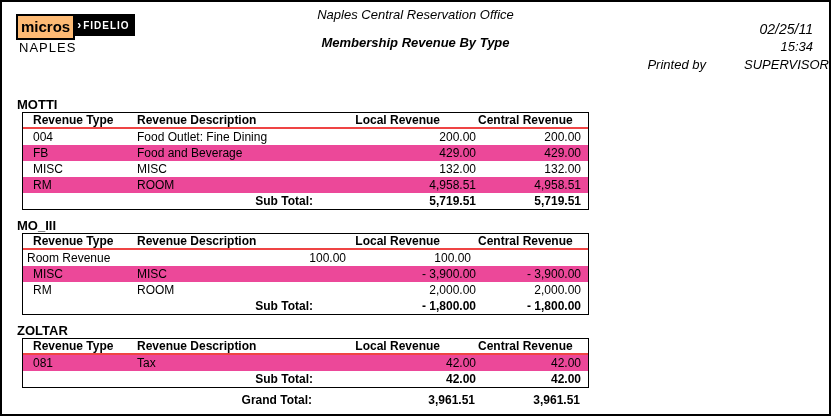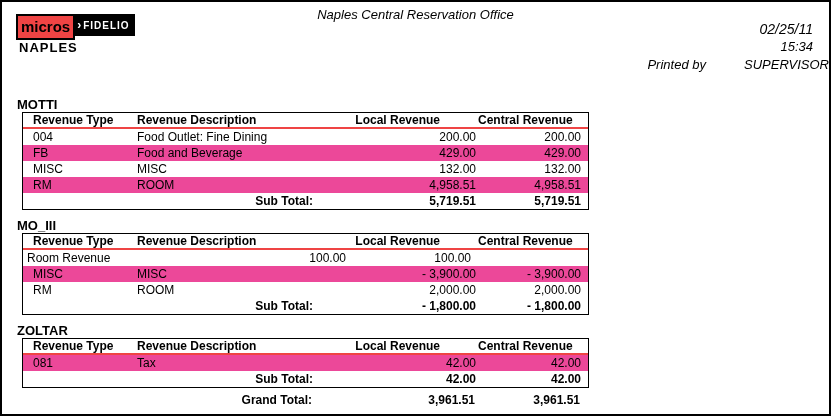--- a/index.html
+++ b/index.html
@@ -9,30 +9,30 @@
     border:2px solid #000;
     font-family:"Liberation Sans", sans-serif;
     color:#000;
     position:relative;
     overflow:hidden;
   }
   
   .header { position:relative; height:95px; }
   .logo { position:absolute; left:14px; top:12px; display:flex; align-items:stretch; height:22px; }
   .logo-micros {
-    background:#ef4444; border:2px solid #000; color:#000;
+    background:#fdba74; border:2px solid #000; color:#000;
     font-weight:bold; font-size:15px; line-height:18px; padding:11px 3px;
     display:flex; align-items:center; letter-spacing:0px;
   }
   .logo-fidelio {
     background:#000; color:#fff; font-weight:bold; font-size:10px;
     letter-spacing:1px; display:flex; align-items:center; padding:0 5px 0 2px;
   }
   .logo-arrow { color:#fff; font-size:12px; font-weight:bold; margin-right:1px; }
-  .office-name { position:absolute; left:17px; top:38px; font-weight:bold; font-size:13px; letter-spacing:1px; }
+  .office-name { position:absolute; left:17px; top:38px; font-weight:normal; font-size:13px; letter-spacing:1px; }
   .center-line1 { position:absolute; left:0; right:0; top:5px; text-align:center; font-style:italic; font-size:13px; }
   .center-line2 { position:absolute; left:0; right:0; top:33px; text-align:center; font-style:italic; font-weight:bold; font-size:13px; }
   .hdr-date  { position:absolute; right:16px; top:19px; font-style:italic; font-size:14px; }
   .hdr-time  { position:absolute; right:16px; top:37px; font-style:italic; font-size:13px; }
   .hdr-printed { position:absolute; right:0; top:55px; font-style:italic; font-size:13px; display:flex; }
   .hdr-printed .plabel { margin-right:38px; }
   
   .section-label { margin-left:15px; font-weight:bold; font-size:13px; line-height:15px; }
   .rtable { width:567px; margin-left:20px; border:1px solid #000; font-size:12px; }
   .trow { display:grid; grid-template-columns:110px 215px 130px 110px; height:16px; align-items:center; }
@@ -56,20 +56,21 @@
 <div class="header">
   <div class="logo">
     <span class="logo-micros">micros</span>
     <span class="logo-fidelio">
         <span class="logo-arrow">›</span>
         <span>FIDELIO</span>
       </span>
   </div>
   <div class="office-name">NAPLES</div>
   <div class="center-line1">Naples Central Reservation Office</div>
+  <div class="center-line2">Membership Revenue By Type</div>
   <div class="hdr-date">02/25/11</div>
   <div class="hdr-time">15:34</div>
   <div class="hdr-printed">
     <span class="plabel">Printed by</span>
     <span>SUPERVISOR</span>
   </div>
 </div>
 
 <div class="section-label">MOTTI</div>
 <div class="rtable">

